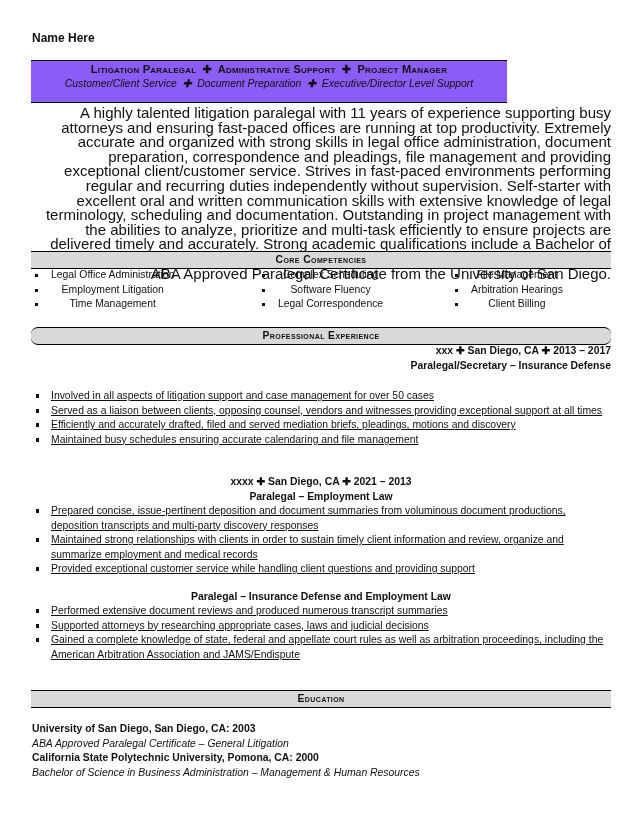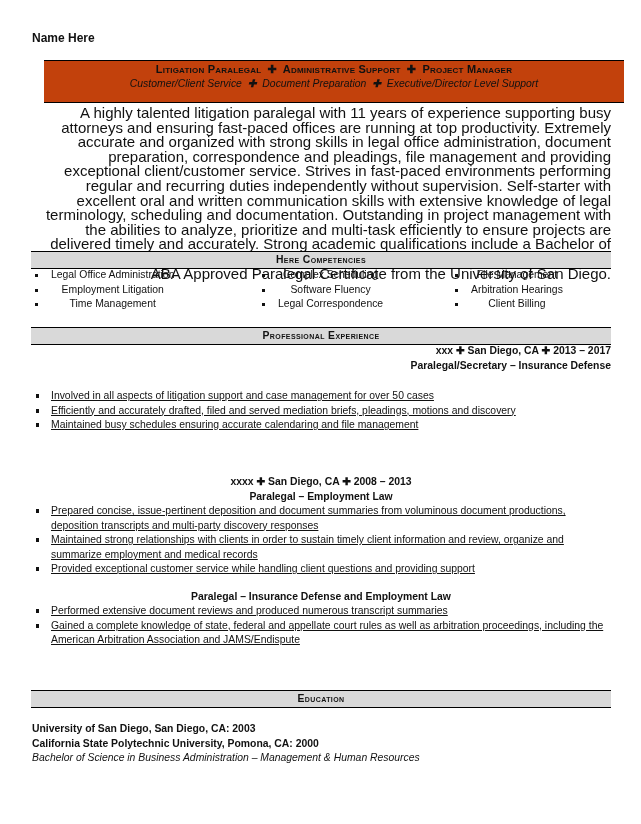--- a/index.html
+++ b/index.html
@@ -4,23 +4,23 @@
   <style>
     html, body { margin: 0; padding: 0; background: #ffffff; }
     body {
       width: 641px; height: 824px; position: relative; overflow: hidden;
       font-family: "Liberation Sans", sans-serif; color: #111111; font-size: 10.4px;
     }
     .page { position: absolute; left: 0; top: 0; width: 641px; height: 824px; }
     .name { position: absolute; left: 32px; top: 31px; font-weight: bold; font-size: 12px; }
 
     .headline {
-      position: absolute; left: 31px; top: 60px; width: 580px; height: 43px;
-      background: #c2410c; border-top: 1.5px solid #000; border-bottom: 1.5px solid #000;
-      text-align: center; box-sizing: border-box; margin-left: 13px;
+      position: absolute; left: 31px; top: 60px; width: 476px; height: 43px;
+      background: #8b5cf6; border-top: 1.5px solid #000; border-bottom: 1.5px solid #000;
+      text-align: center; box-sizing: border-box;
     }
     .headline .titles { font-weight: bold; font-variant: small-caps; font-size: 11px; margin-top: 2px; letter-spacing: 0.2px; }
     .headline .subs { font-style: italic; font-size: 10.4px; margin-top: 1px; }
     .sep { font-weight: bold; padding: 0 3px; }
 
     .summary {
       position: absolute; left: 31px; top: 106px; width: 580px;
       text-align: right; line-height: 14.6px; font-size: 15px;
     }
 
@@ -66,85 +66,86 @@
       <span>Customer/Client Service</span>
       <span class="sep">✚</span>
       <span>Document Preparation</span>
       <span class="sep">✚</span>
       <span>Executive/Director Level Support</span>
     </div>
   </div>
 
   <div class="summary">A highly talented litigation paralegal with 11 years of experience supporting busy attorneys and ensuring fast-paced offices are running at top productivity.  Extremely accurate and organized with strong skills in legal office administration, document preparation, correspondence and pleadings, file management and providing exceptional client/customer service.  Strives in fast-paced environments performing regular and recurring duties independently without supervision. Self-starter with excellent oral and written communication skills with extensive knowledge of legal terminology, scheduling and documentation. Outstanding in project management with the abilities to analyze, prioritize and multi-task efficiently to ensure projects are delivered timely and accurately. Strong academic qualifications include a Bachelor of Science in Business Administration from California State Polytechnic University and an ABA Approved Paralegal Certificate from the University of San Diego.</div>
 
-  <div class="section-bar" style="top:251px;">Here Competencies</div>
+  <div class="section-bar" style="top:251px;">Core Competencies</div>
 
   <div class="comp">
     <div class="col" style="left:0;">
       <div class="item"><span class="bullet"></span><span>Legal Office Administration</span></div>
       <div class="item"><span class="bullet"></span><span>Employment Litigation</span></div>
       <div class="item"><span class="bullet"></span><span>Time Management</span></div>
     </div>
     <div class="col" style="left:227px;">
       <div class="item"><span class="bullet"></span><span>Complex Scheduling</span></div>
       <div class="item"><span class="bullet"></span><span>Software Fluency</span></div>
       <div class="item"><span class="bullet"></span><span>Legal Correspondence</span></div>
     </div>
     <div class="col" style="left:420px;">
       <div class="item"><span class="bullet"></span><span>File Management</span></div>
       <div class="item"><span class="bullet"></span><span>Arbitration Hearings</span></div>
       <div class="item"><span class="bullet"></span><span>Client Billing</span></div>
     </div>
   </div>
 
-  <div class="section-bar" style="top:327px;">Professional Experience</div>
+  <div class="section-bar" style="top:327px;border-radius:7px;">Professional Experience</div>
 
   <div class="job-head" style="top:344px;text-align:right;">
     <div>
       <span>xxx</span>
       <span>✚</span>
       <span>San Diego, CA</span>
       <span>✚</span>
       <span>2013 – 2017</span>
     </div>
     <div>Paralegal/Secretary – Insurance Defense</div>
   </div>
   <div class="bullets" style="top:389px;">
     <div class="li"><span class="bullet"></span><span>Involved in all aspects of litigation support and case management for over 50 cases</span></div>
-    <div class="li"><span class="bullet"></span></div>
+    <div class="li"><span class="bullet"></span><span>Served as a liaison between clients, opposing counsel, vendors and witnesses providing exceptional support at all times</span></div>
     <div class="li"><span class="bullet"></span><span>Efficiently and accurately drafted, filed and served mediation briefs, pleadings, motions and discovery</span></div>
     <div class="li"><span class="bullet"></span><span>Maintained busy schedules ensuring accurate calendaring and file management</span></div>
   </div>
 
   <div class="job-head" style="top:475px;">
     <div>
       <span>xxxx</span>
       <span>✚</span>
       <span>San Diego,  CA</span>
       <span>✚</span>
-      <span>2008 – 2013</span>
+      <span>2021 – 2013</span>
     </div>
     <div>Paralegal – Employment Law</div>
   </div>
   <div class="bullets" style="top:504px;">
     <div class="li"><span class="bullet"></span><span>Prepared concise, issue-pertinent deposition and document summaries from voluminous document productions, deposition transcripts and multi-party discovery responses</span></div>
     <div class="li"><span class="bullet"></span><span>Maintained strong relationships with clients in order to sustain timely client information and review, organize and summarize employment and medical records</span></div>
     <div class="li"><span class="bullet"></span><span>Provided exceptional customer service while handling client questions and providing support</span></div>
   </div>
 
   <div class="job-head" style="top:590px;">
     <div>Paralegal – Insurance Defense and Employment Law</div>
   </div>
   <div class="bullets" style="top:604px;">
     <div class="li"><span class="bullet"></span><span>Performed extensive document reviews and produced numerous transcript summaries</span></div>
-    <div class="li"><span class="bullet"></span></div>
+    <div class="li"><span class="bullet"></span><span>Supported attorneys by researching appropriate cases, laws and judicial decisions</span></div>
     <div class="li"><span class="bullet"></span><span>Gained a complete knowledge of state, federal and appellate court rules as well as arbitration proceedings, including the American Arbitration Association and JAMS/Endispute</span></div>
   </div>
 
   <div class="section-bar" style="top:690px;">Education</div>
 
   <div class="edu">
     <div class="school">University of San Diego, San Diego, CA: 2003</div>
+    <div class="degree">ABA Approved Paralegal Certificate – General Litigation</div>
     <div class="school">California State Polytechnic University, Pomona, CA: 2000</div>
     <div class="degree">Bachelor of Science in Business Administration – Management &amp; Human Resources</div>
   </div>
 
 </div>
 
 </body></html>

